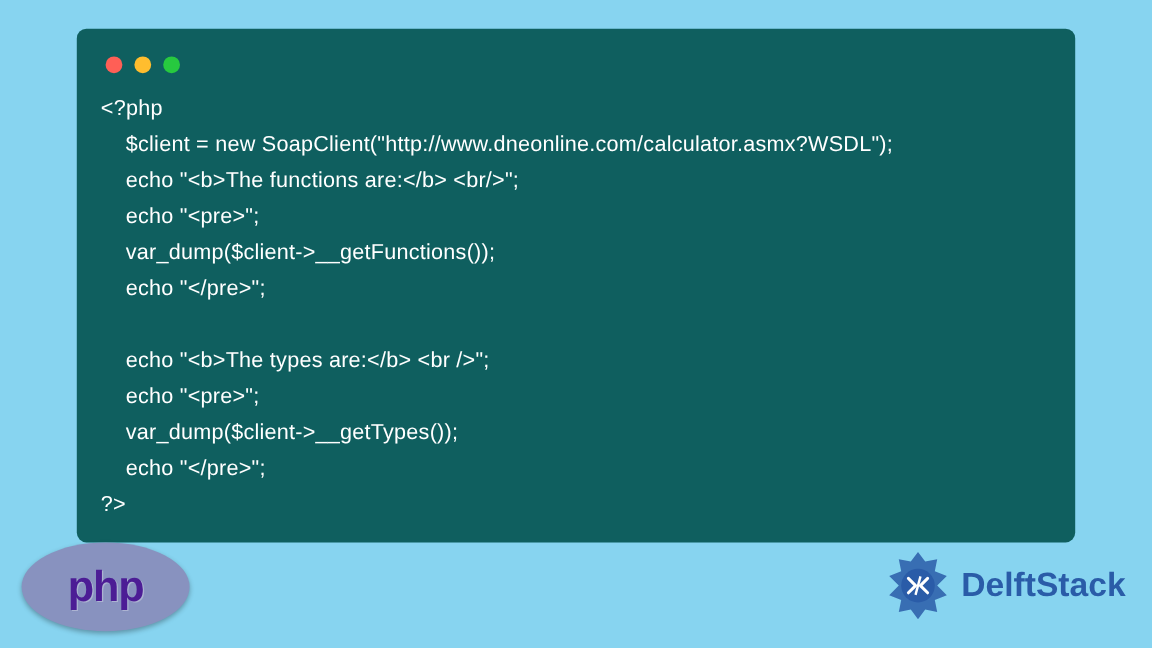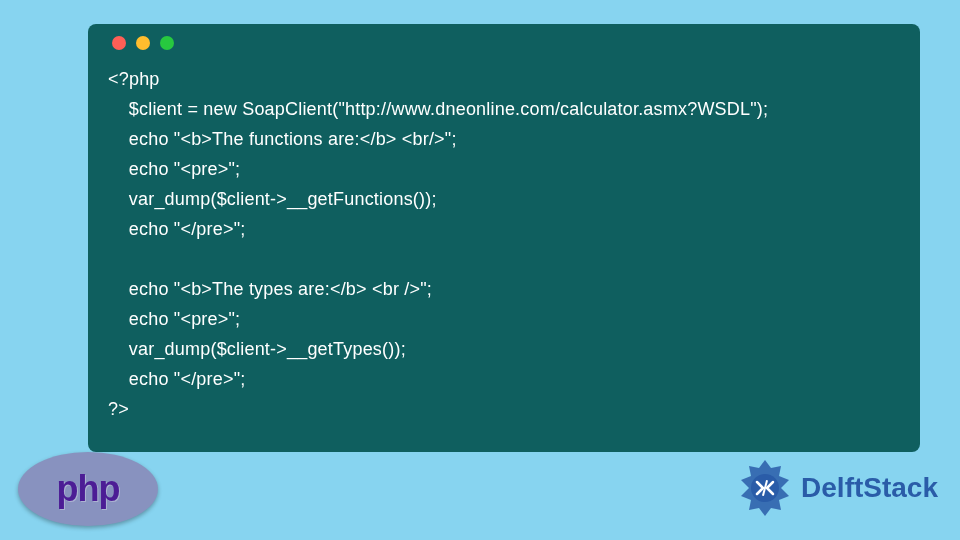--- a/index.html
+++ b/index.html
@@ -12,22 +12,21 @@
     overflow: hidden;
   }
   .code-window {
     position: absolute;
     top: 24px;
     left: 64px;
     width: 832px;
     height: 428px;
     background: #0f5f5f;
     border-radius: 8px;
-    padding: 12px 20px;
-    margin-left: 24px;
+    padding: 23px 20px;
   }
   .traffic-lights {
     display: flex;
     gap: 10px;
     margin-bottom: 14px;
     margin-left: 4px;
   }
   .dot {
     width: 14px;
     height: 14px;

